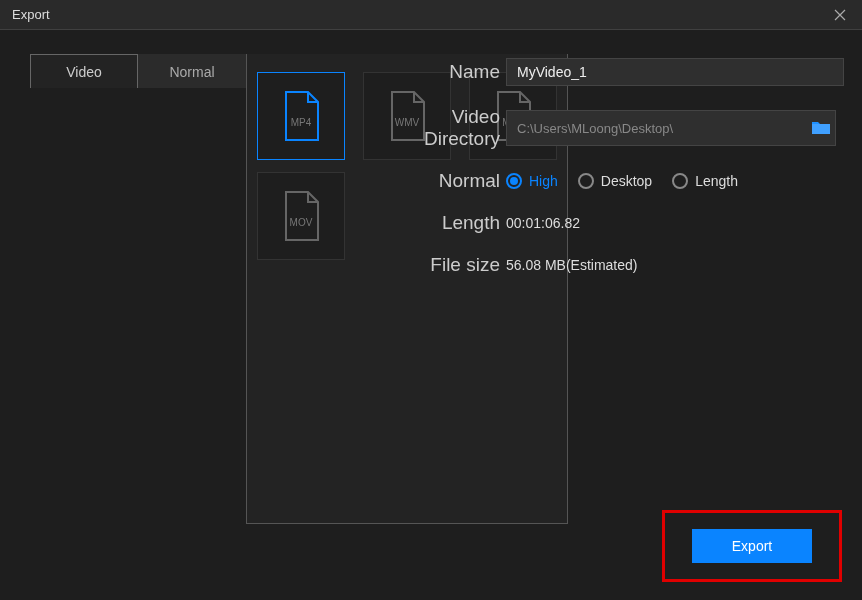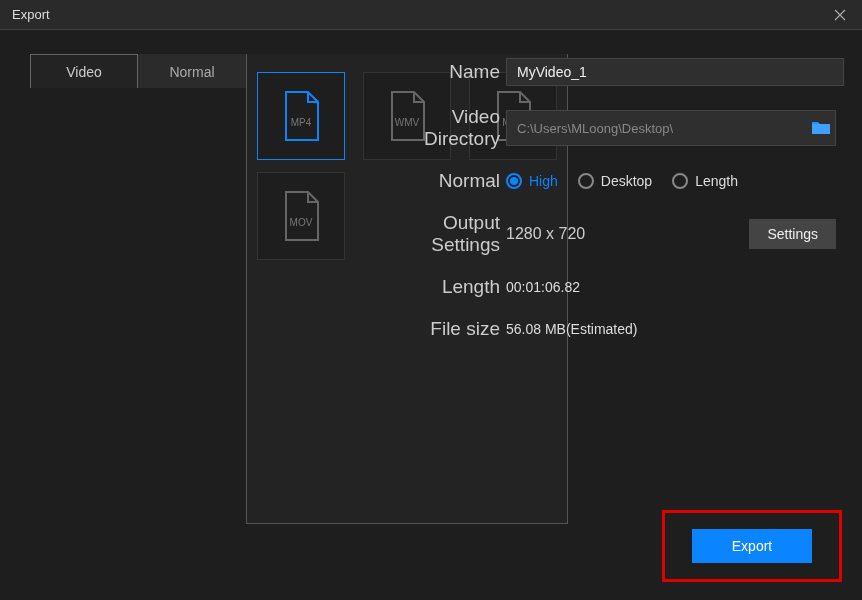--- a/index.html
+++ b/index.html
@@ -147,27 +147,20 @@
             <span>Desktop</span>
           </div>
           <div class="radio-item">
             <span class="radio"></span>
             <span>Length</span>
           </div>
         </div>
       </div>
     </div>
 
-    <div class="form-row output-row">
-      <div class="form-label">Output Settings</div>
-      <div class="out-settings-wrap">
-        <span>1280 x 720</span>
-        <button class="btn-settings" style="margin-right:0">Settings</button>
-      </div>
-    </div>
 
     <div class="form-row">
       <div class="form-label">Length</div>
       <div class="form-value">
         <span>00:01:06.82</span>
       </div>
     </div>
 
     <div class="form-row">
       <div class="form-label">File size</div>

